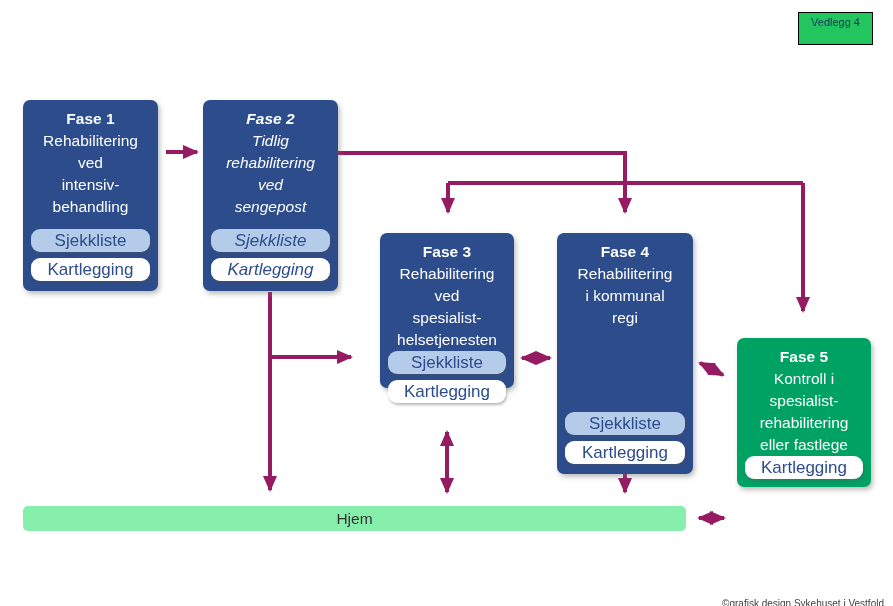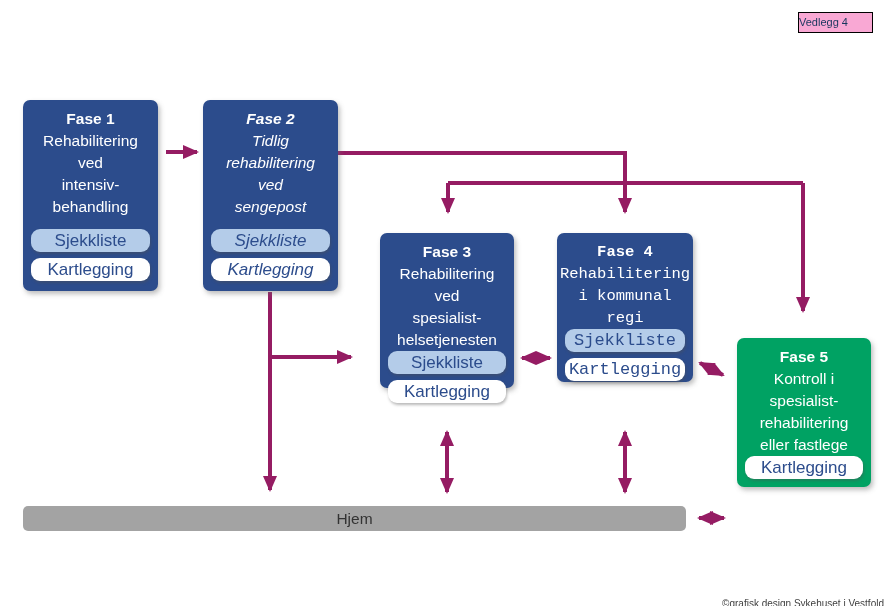--- a/index.html
+++ b/index.html
@@ -11,58 +11,58 @@
     overflow: hidden;
   }
   .canvas { position: relative; width: 893px; height: 606px; background: #ffffff; }
 
   .page-title {
     position: absolute; left: 25px; top: 13px;
     font-size: 17.5px; font-weight: bold; color: #111111;
     letter-spacing: 0.1px;
   }
   .vedlegg {
-    position: absolute; left: 798px; top: 12px; width: 75px; height: 21px;
-    border: 1px solid #000000; background: #f9a8d4;
-    color: #17365D; font-size: 11px; text-align: left; line-height: 19px;
+    position: absolute; left: 798px; top: 12px; width: 75px; height: 33px;
+    border: 1px solid #000000; background: #22c55e;
+    color: #17365D; font-size: 11px; text-align: center; line-height: 19px;
   }
 
   svg.arrows { position: absolute; left: 0; top: 0; z-index: 1; pointer-events: none; }
 
   .phase {
     position: absolute; z-index: 2;
     background: #2C4C8C; border-radius: 7px;
     box-shadow: 2px 3px 5px rgba(110,110,110,0.45);
     color: #ffffff; text-align: center;
     display: flex; flex-direction: column; align-items: center;
     padding: 8px 8px 10px 8px;
     font-size: 15.5px; line-height: 22px;
   }
   .p1 { left: 23px;  top: 100px; width: 135px; height: 191px; }
   .p2 { left: 203px; top: 100px; width: 135px; height: 191px; font-style: italic; }
   .p3 { left: 380px; top: 233px; width: 134px; height: 155px; }
-  .p4 { left: 557px; top: 233px; width: 136px; height: 149px; font-family: Liberation Mono, monospace; }
+  .p4 { left: 557px; top: 233px; width: 136px; height: 241px; }
   .p5 { left: 737px; top: 338px; width: 134px; height: 149px; background: #00A263; }
 
   .phase-title { font-weight: bold; font-size: 15.5px; }
   .phase-desc  { white-space: pre-line; }
 
   .pills { margin-top: auto; width: 100%; display: flex; flex-direction: column; gap: 6px; }
   .pill {
     width: 100%; height: 23px; line-height: 23px;
     border-radius: 9px; background: #ffffff; color: #2C4C8C;
     font-size: 17px; text-align: center; cursor: pointer;
     box-shadow: 1px 2px 3px rgba(80,80,80,0.40);
   }
   .pill-blue { background: #B4CCE9; }
 
   .hjem {
     position: absolute; z-index: 2;
     left: 23px; top: 506px; width: 663px; height: 25px;
-    background: #a3a3a3; border-radius: 5px;
+    background: #86efac; border-radius: 5px;
     color: #333333; font-size: 15.5px; text-align: center; line-height: 25px;
   }
 
   .credit {
     position: absolute; right: 9px; top: 598px;
     font-size: 10px; color: #3f3f3f; margin-left: 24px;
   }
 </style>
 </head>
 <body>

